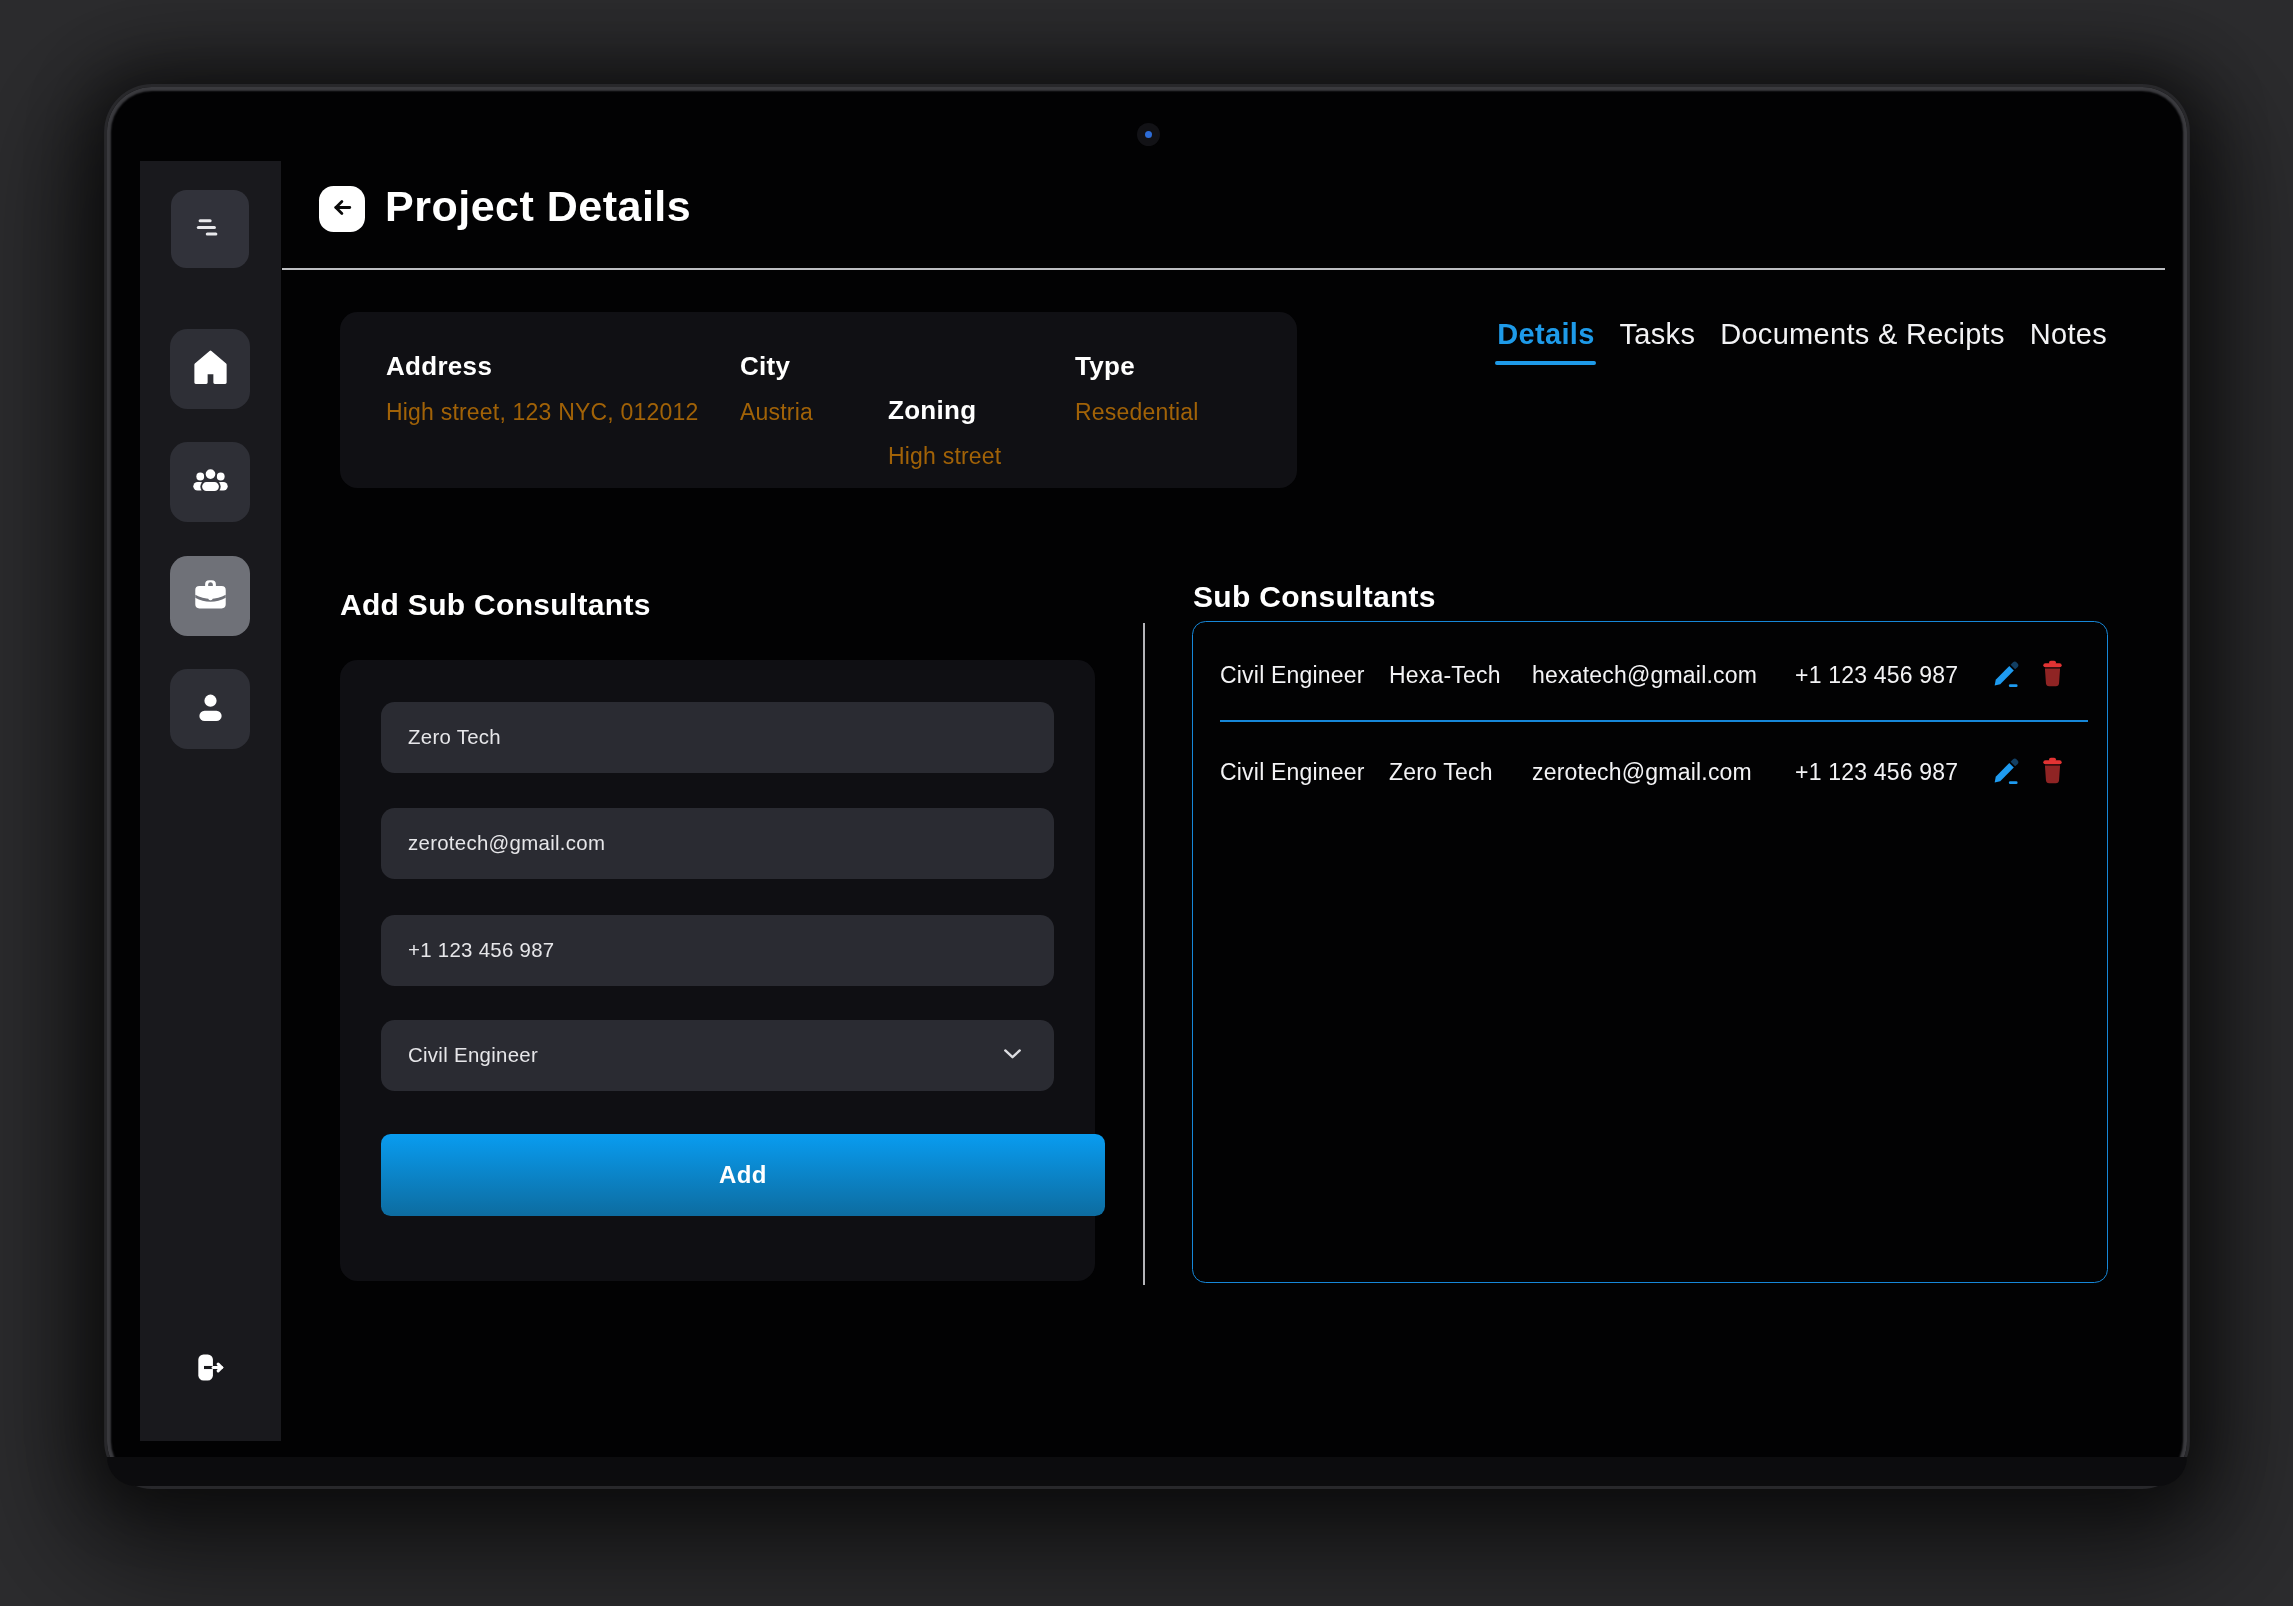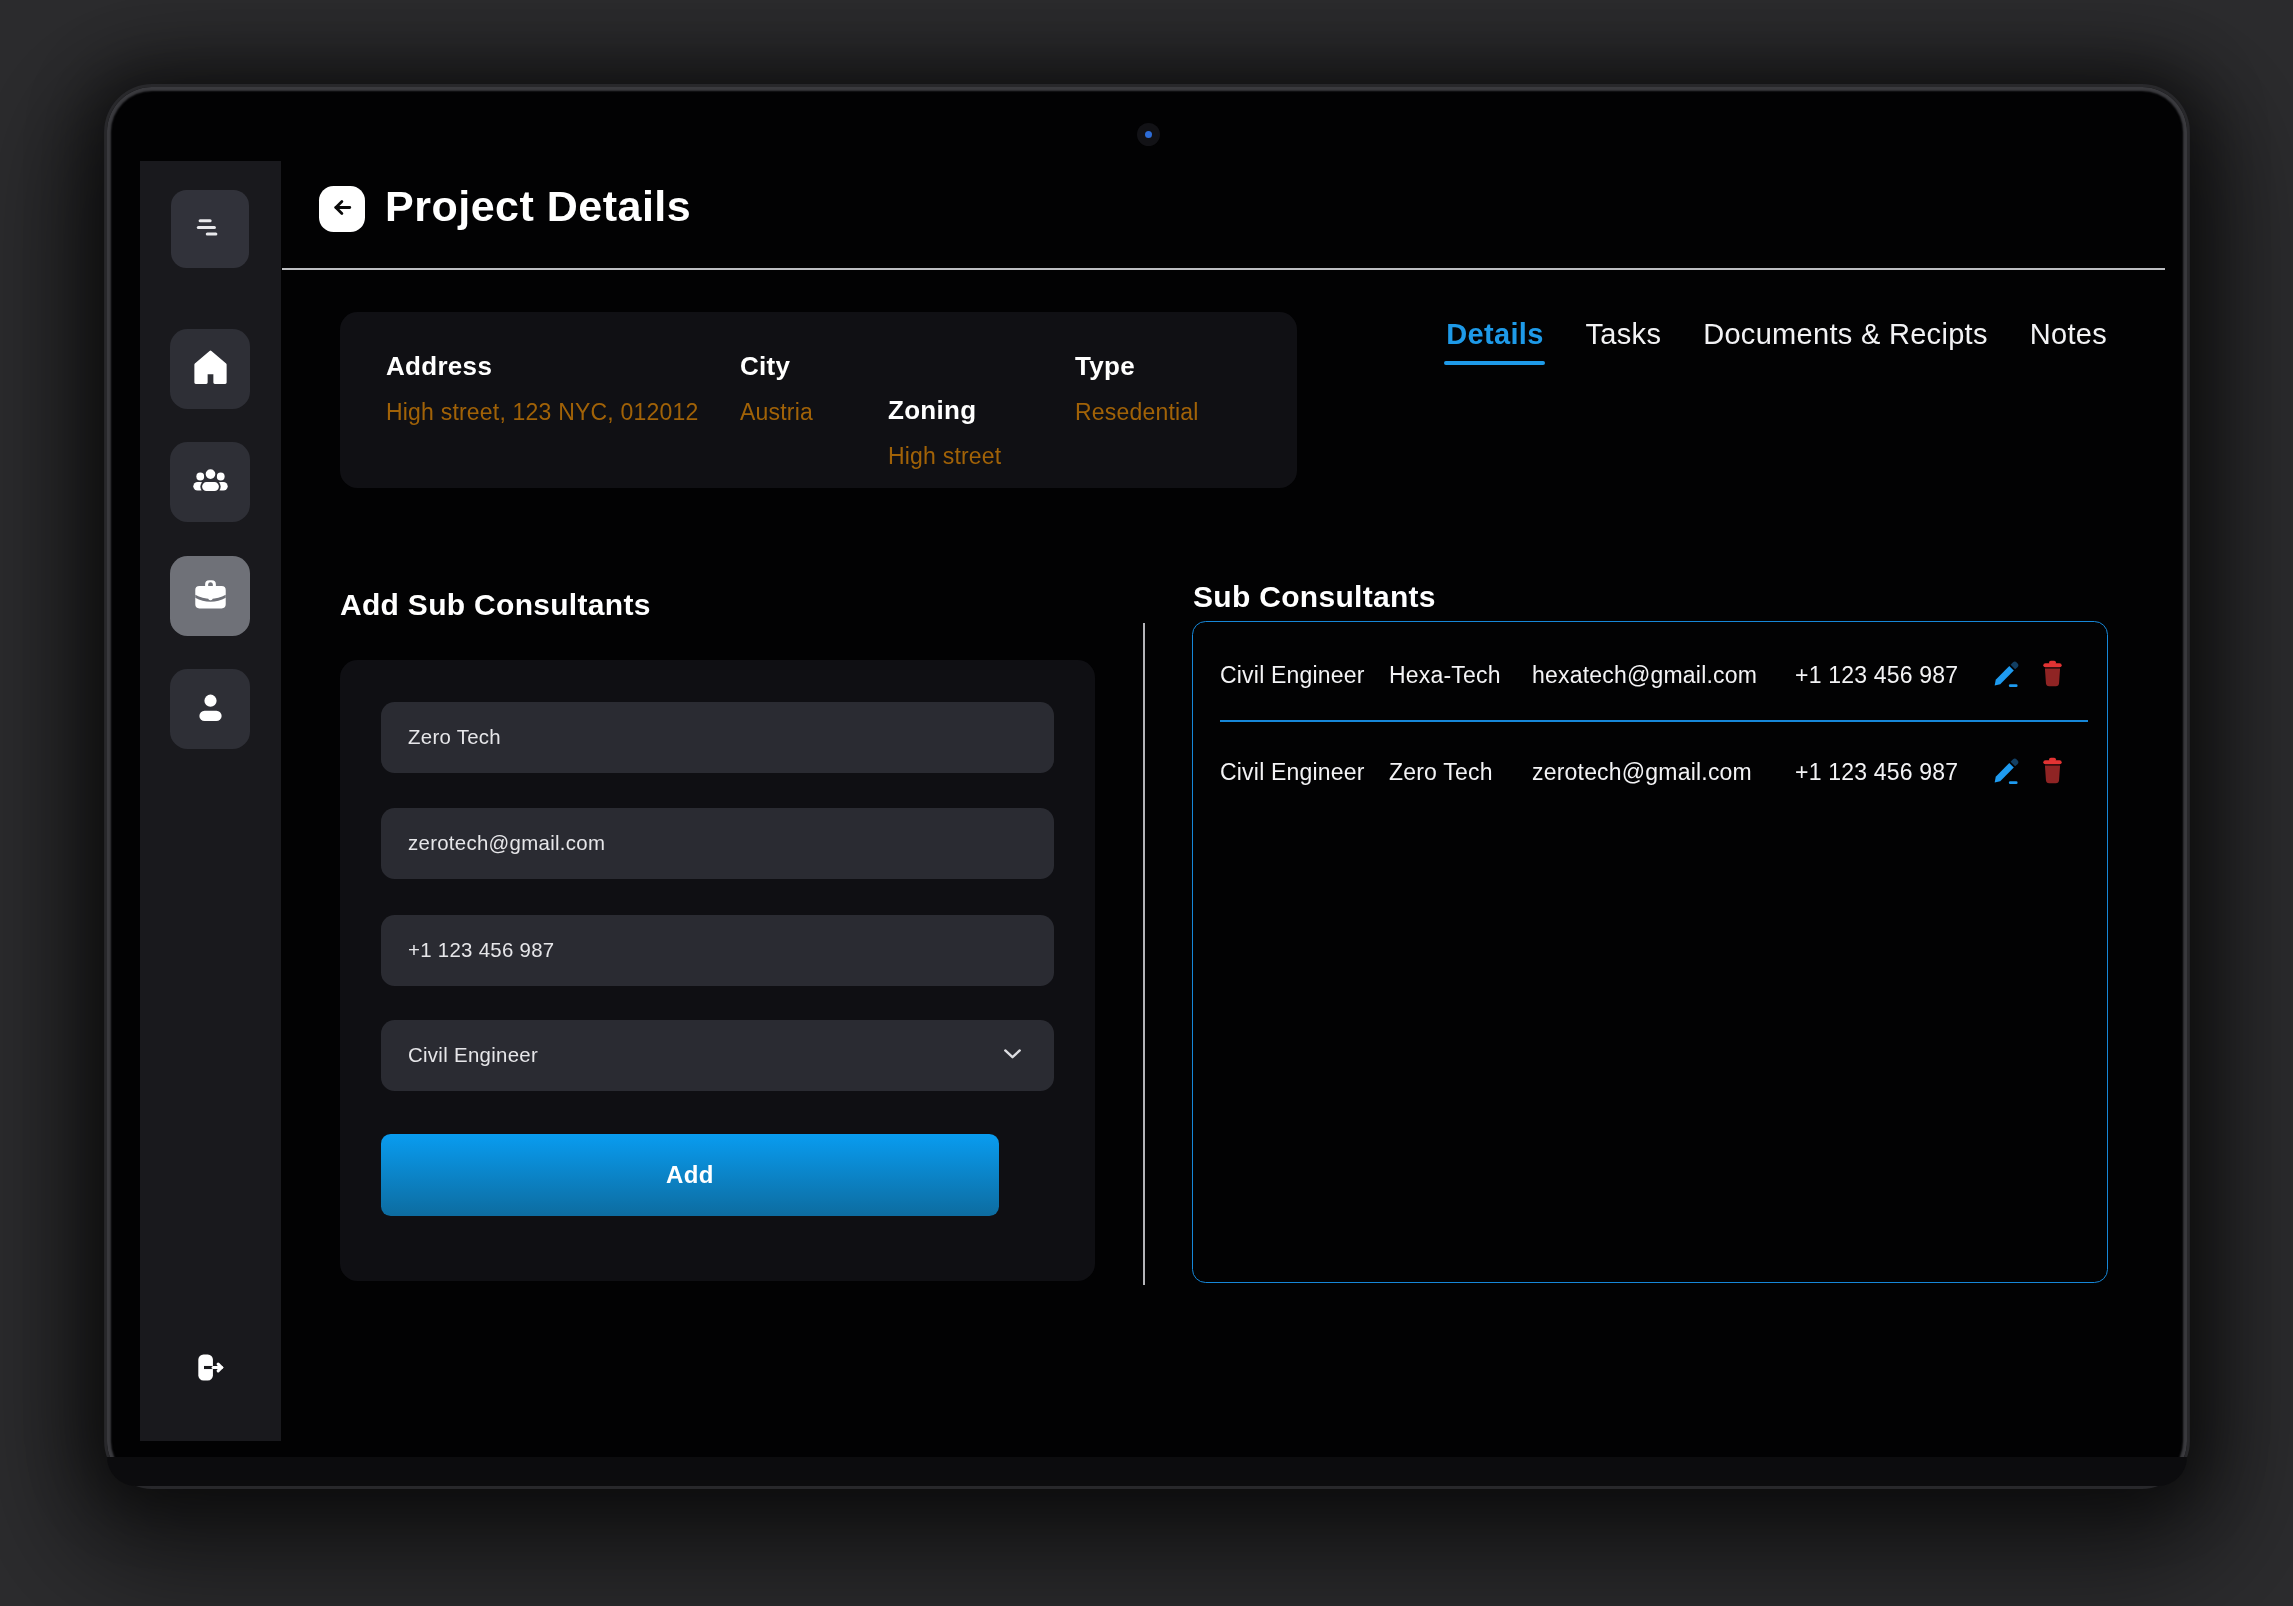--- a/index.html
+++ b/index.html
@@ -80,21 +80,21 @@
     background:var(--card-bg);border-radius:17.5px;
   }
   .info-col{position:absolute;top:39px;}
   .info-col .lbl{font-size:26px;font-weight:700;letter-spacing:0.3px;color:#fff;}
   .info-col .val{margin-top:16.5px;font-size:23px;font-weight:400;color:#a16207;letter-spacing:0.2px;}
   .ic0{left:46px;} .ic1{left:400px;} .ic2{left:548px;margin-top:44px;} .ic3{left:735px;}
 
   
   .tabs{
     position:absolute;left:1261px;top:223px;width:739px;height:49px;
-    display:flex;gap:42px;justify-content:flex-end;align-items:center;
+    display:flex;gap:25px;justify-content:flex-end;align-items:center;
   }
   .tab{font-size:29px;color:#F2F2F4;cursor:pointer;position:relative;letter-spacing:0.3px;}
   .tab.active{color:var(--accent);font-weight:700;}
   .tab.active::after{
     content:"";position:absolute;left:-1.9px;right:-1.9px;bottom:-13.6px;height:3.9px;border-radius:1.9px;
     background:var(--accent);
   }
 
   
   .sec-heading{position:absolute;font-size:30px;font-weight:700;letter-spacing:0.3px;color:#fff;}
@@ -114,21 +114,21 @@
   }
   .f-name{top:615px;} .f-email{top:721px;} .f-phone{top:828px;}
   .select{
     position:absolute;left:274px;top:933px;width:673px;height:71px;
     background:var(--input-bg);border-radius:13.6px;cursor:pointer;
     display:flex;align-items:center;justify-content:space-between;padding:0 27px;
   }
   .select .sel-text{font-size:20.4px;color:#E6E6E9;letter-spacing:0.3px;}
   .select svg{width:29px;height:29px;}
   .add-btn{
-    position:absolute;left:274px;top:1047px;width:618px;height:82px;border:none;cursor:pointer;
+    position:absolute;left:274px;top:1047px;width:724px;height:82px;border:none;cursor:pointer;
     border-radius:9.7px;background:linear-gradient(180deg,var(--add-top) 0%,var(--add-bottom) 100%);
     color:#fff;font-size:24px;font-weight:700;font-family:"Liberation Sans",sans-serif;letter-spacing:0.4px;
   }
 
   
   .v-divider{position:absolute;left:1036px;top:536px;width:1.9px;height:662px;background:#C9C9CD;opacity:.9;}
 
   
   .consultants-panel{
     position:absolute;left:1085px;top:534px;width:916px;height:662px;

